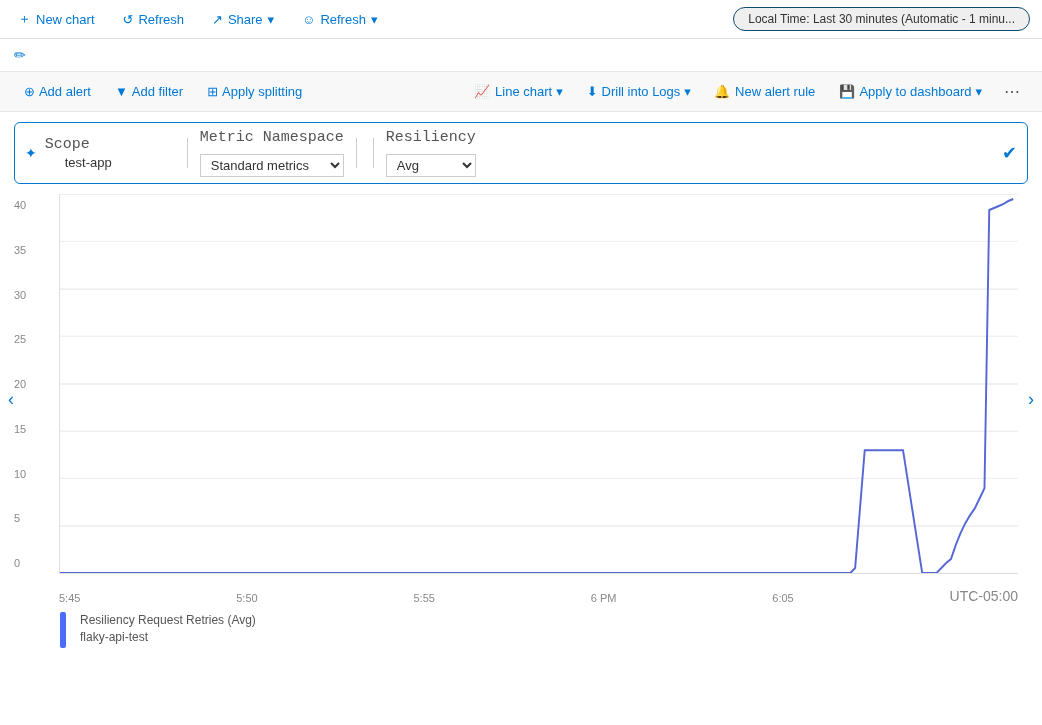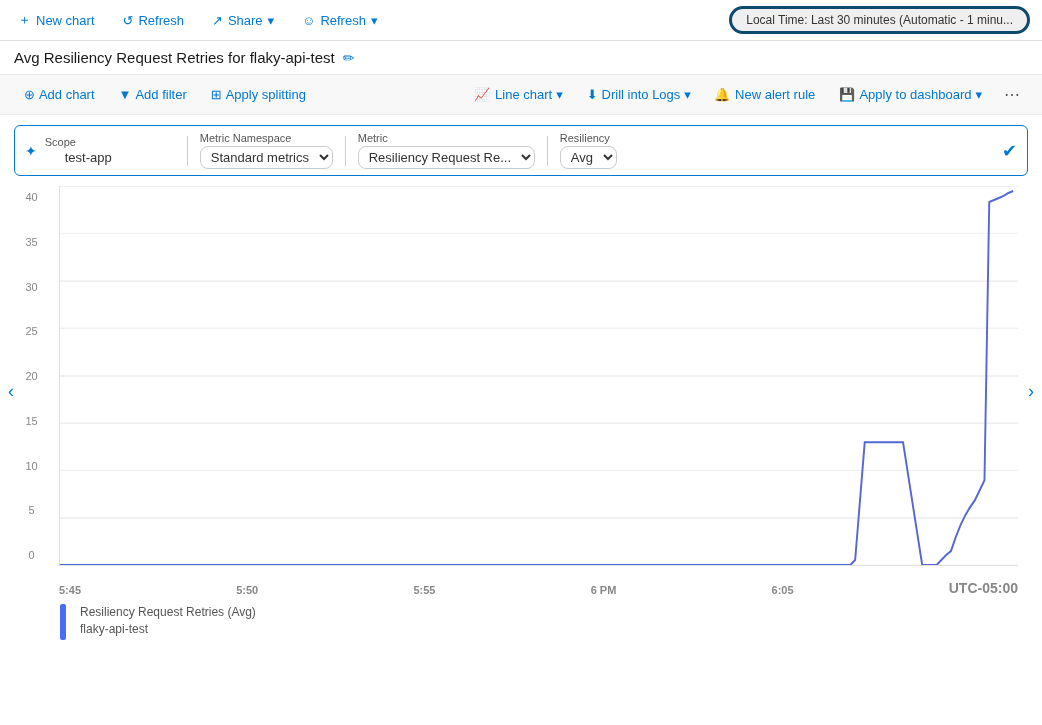--- a/index.html
+++ b/index.html
@@ -7,21 +7,21 @@
 
     
     .top-toolbar {
       display: flex; align-items: center; padding: 6px 12px; border-bottom: 1px solid #e0e0e0; gap: 16px;
     }
     .top-toolbar-btn {
       display: flex; align-items: center; gap: 5px; cursor: pointer; color: #0078d4; font-size: 13px; background: none; border: none; padding: 4px 6px;
     }
     .top-toolbar-right { margin-left: auto; }
     .time-selector {
-      border: 3px solid #0c4a6e; border-radius: 16px; padding: 4px 14px; font-size: 12px; cursor: pointer; color: #333;
+      border: 1px solid #0c4a6e; border-radius: 16px; padding: 4px 14px; font-size: 12px; cursor: pointer; color: #333;
     }
 
     
     .title-bar {
       padding: 8px 14px; display: flex; align-items: center; gap: 8px;
     }
     .title-text { font-size: 15px; font-weight: 400; color: #1a1a1a; }
     .edit-icon { color: #0078d4; cursor: pointer; font-size: 14px; }
 
     
@@ -36,48 +36,48 @@
       display: flex; align-items: center; gap: 4px; padding: 4px 10px; cursor: pointer; color: #0078d4; font-size: 13px; background: none; border: none;
     }
     .more-btn { padding: 4px 8px; cursor: pointer; background: none; border: none; color: #555; font-size: 16px; }
 
     
     .scope-bar {
       margin: 10px 14px; border: 1.5px solid #0078d4; border-radius: 6px; display: flex; align-items: center; padding: 6px 10px; gap: 8px; position: relative;
     }
     .scope-icon { color: #0078d4; font-size: 14px; }
     .scope-field { display: flex; flex-direction: column; gap: 2px; min-width: 120px; }
-    .scope-label { font-size: 11px; color: #555; }
+    .scope-label { font-size: 15px; color: #555; font-family: Liberation Mono, monospace; }
     .scope-input { font-size: 13px; color: #333; border: none; outline: none; background: transparent; width: 110px; margin-left: 20px; }
     .scope-divider { width: 1px; height: 30px; background: #ccc; margin: 0 4px; }
-    .scope-select-field { display: flex; flex-direction: column; gap: 2px; }
-    .scope-select { font-size: 13px; color: #333; border: 1px solid #ccc; border-radius: 8px; padding: 2px 6px; background: white; cursor: pointer; }
+    .scope-select-field { display: flex; flex-direction: column; gap: 8px; }
+    .scope-select { font-size: 13px; color: #333; border: 1px solid #ccc; border-radius: 0; padding: 2px 6px; background: white; cursor: pointer; }
     .scope-check { color: #0078d4; font-size: 18px; margin-left: auto; }
 
     
     .chart-container {
       position: relative; margin: 0 14px; height: 410px;
     }
     .y-axis {
       position: absolute; left: 0; top: 0; bottom: 30px; width: 40px; display: flex; flex-direction: column; justify-content: space-between; padding: 5px 0;
     }
-    .y-label { font-size: 11px; color: #888; text-align: center; padding-right: 5px; }
+    .y-label { font-size: 11px; color: #888; text-align: left; padding-right: 5px; }
     .chart-plot {
       position: absolute; left: 45px; right: 10px; top: 0; bottom: 30px; border-left: 1px solid #e0e0e0; border-bottom: 1px solid #e0e0e0;
     }
     .grid-lines {
       position: absolute; left: 0; right: 0; top: 0; bottom: 0;
     }
     .grid-line {
       position: absolute; left: 0; right: 0; height: 1px; background: #f0f0f0;
     }
     .x-axis {
       position: absolute; bottom: 0; left: 45px; right: 10px; display: flex; justify-content: space-between; align-items: flex-end; height: 25px;
     }
-    .x-label { font-size: 11px; color: #888; font-weight: bold; }
+    .x-label { font-size: 11px; color: #888; }
     .nav-arrow {
       position: absolute; top: 50%; transform: translateY(-50%); background: none; border: none; cursor: pointer; color: #0078d4; font-size: 18px; padding: 4px;
     }
     .nav-arrow-left { left: -10px; }
     .nav-arrow-right { right: -10px; }
 
     
     .chart-legend {
       padding: 8px 60px; display: flex; gap: 2px;
     }
@@ -109,28 +109,27 @@
     <span>▾</span>
   </button>
   <div class="top-toolbar-right">
     <button class="time-selector">
       <span>Local Time: Last 30 minutes (Automatic - 1 minu...</span>
     </button>
   </div>
 </div>
 
 <div class="title-bar">
-  <span class="title-text">Avg Resiliency Request Retries for flaky-api-test</span>
   <span class="edit-icon">✏</span>
 </div>
 
 <div class="metric-toolbar">
   <button class="metric-toolbar-btn">
     <span>⊕</span>
-    <span>Add chart</span>
+    <span>Add alert</span>
   </button>
   <button class="metric-toolbar-btn">
     <span>▼</span>
     <span>Add filter</span>
   </button>
   <button class="metric-toolbar-btn">
     <span>⊞</span>
     <span>Apply splitting</span>
   </button>
 
@@ -167,26 +166,20 @@
     <input class="scope-input" type="text" value="test-app" style="">
   </div>
   <div class="scope-divider"></div>
   <div class="scope-select-field">
     <span class="scope-label">Metric Namespace</span>
     <select class="scope-select">
       <option>Standard metrics</option>
     </select>
   </div>
   <div class="scope-divider"></div>
-  <div class="scope-select-field">
-    <span class="scope-label">Metric</span>
-    <select class="scope-select">
-      <option>Resiliency Request Re...</option>
-    </select>
-  </div>
   <div class="scope-divider"></div>
   <div class="scope-select-field">
     <span class="scope-label">Resiliency</span>
     <select class="scope-select">
       <option>Avg</option>
     </select>
   </div>
   <span class="scope-check">✔</span>
 </div>
 

